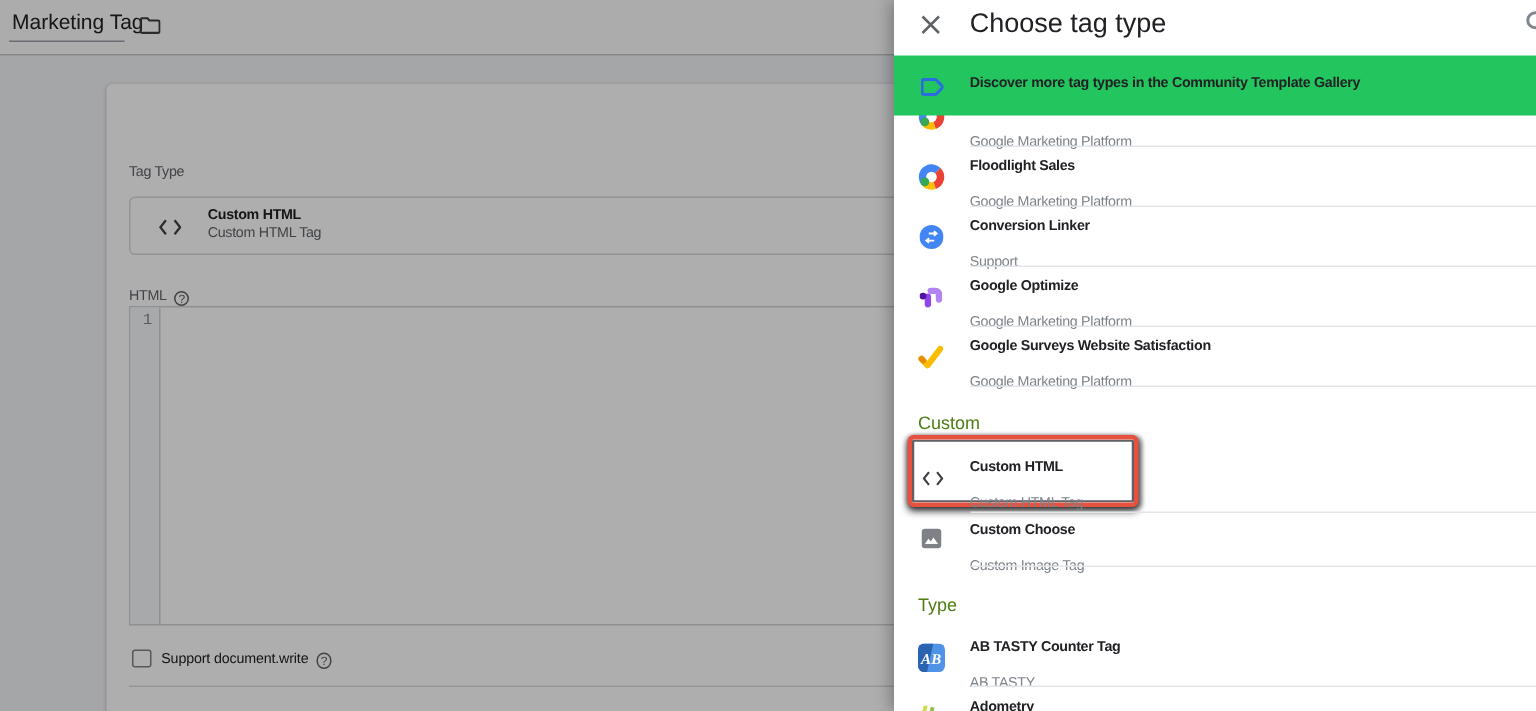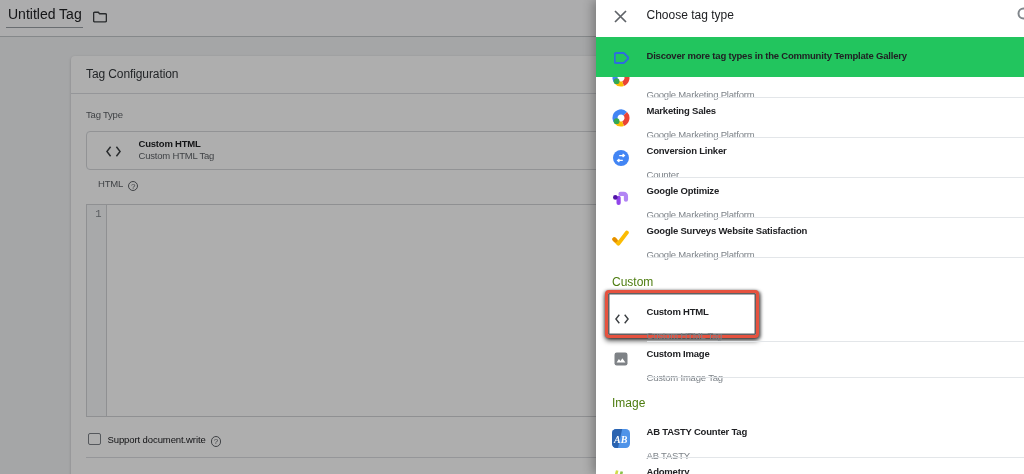--- a/index.html
+++ b/index.html
@@ -14,67 +14,64 @@
   #foldericon { position:absolute; left:93px; top:10.5px; }
 
   #card { position:absolute; left:71px; top:56px; width:953px; height:430px; background:#ffffff; border-radius:4px 0 0 0; box-shadow:0 1px 3px rgba(0,0,0,0.2); }
   .card-h { position:absolute; left:0; top:0; width:100%; height:38px; border-bottom:1px solid #dadce0; }
   .card-h span { position:absolute; left:15px; top:11px; font-size:12px; letter-spacing:-0.1px; line-height:14px; color:#33373b; }
   .lbl { font-size:9.5px; letter-spacing:-0.2px; color:#5f6368; }
   #lbl-tagtype { position:absolute; left:15px; top:53px; }
   #tagtype-box { position:absolute; left:14.5px; top:74.5px; right:0; height:39.5px; border:1px solid #d6d8db; border-radius:4px; }
   #tagtype-box .tt-title { position:absolute; left:52px; top:6px; font-size:9.5px; letter-spacing:-0.2px; line-height:11px; font-weight:bold; color:#202124; }
   #tagtype-box .tt-sub { position:absolute; left:52px; top:18.5px; font-size:9.5px; letter-spacing:-0.2px; line-height:11px; color:#5f6368; }
-  #lbl-html { position:absolute; left:15px; top:122px;margin-left:12px; }
+  #lbl-html { position:absolute; left:15px; top:136px; }
   .help { display:inline-block; width:10.5px; height:10.5px; border:1.1px solid #5f6368; border-radius:50%; font-size:8px; color:#5f6368; text-align:center; line-height:9.5px; vertical-align:-1.5px; }
   #editor { position:absolute; left:14.5px; top:147.5px; right:0; height:213.5px; border:1px solid #d2d4d7; background:#fff; }
   #gutter { position:absolute; left:0; top:0; width:20px; height:100%; background:#f7f8f9; border-right:1px solid #d2d4d7; }
   #gutter span { position:absolute; right:4px; top:3px; font-family:"Liberation Mono", monospace; font-size:10.5px; color:#80868b; }
   #chkrow { position:absolute; left:17px; top:377px; height:16px; }
   #chkbox { position:absolute; left:0; top:-0.5px; width:12.5px; height:12.5px; border:1.6px solid #7d8288; border-radius:2px; }
   #chklbl { position:absolute; left:19.5px; top:-0.5px; width:260px; font-size:9.5px; letter-spacing:-0.1px; line-height:13px; color:#202124; }
   #bottomline { position:absolute; left:14.5px; top:400.5px; right:0; border-top:1px solid #dadce0; }
 
   
   #scrim { position:absolute; left:0; top:0; width:1024px; height:474px; background:rgba(0,0,0,0.318); }
 
   
   #dialog { position:absolute; left:596px; top:0; width:428px; height:474px; background:#ffffff; box-shadow:-3px 0 10px rgba(0,0,0,0.3); }
-  #dlg-title { position:absolute; left:50.5px; top:6.5px; font-size:12px; line-height:16px; color:#202124; }
+  #dlg-title { position:absolute; left:50.5px; top:6.5px; font-size:18px; line-height:16px; color:#202124; }
   #dlg-x { position:absolute; left:18px; top:10px; }
   #dlg-search { position:absolute; right:-5px; top:7px; }
   #banner { position:absolute; left:0; top:36.5px; width:495px; height:40.8px; background:#22c55e; }
   #banner .b-txt { position:absolute; left:50.5px; top:13.5px; font-size:9.5px; letter-spacing:-0.2px; line-height:11px; font-weight:bold; color:#202124; }
   #banner svg { position:absolute; left:17.5px; top:15.5px; }
 
   .row { position:absolute; left:0; width:428px; }
   .row .r-title { position:absolute; left:50.5px; top:0; font-size:9.5px; letter-spacing:-0.2px; line-height:11px; font-weight:bold; color:#202124; white-space:nowrap; }
   .row .r-sub { position:absolute; left:50.5px; top:24px; font-size:9.5px; letter-spacing:-0.2px; line-height:11px; color:#7d8389; white-space:nowrap; }
   .row .r-icon { position:absolute; left:16px; top:4px; }
   .divider { position:absolute; left:51px; right:0; border-top:1px solid #e3e6e9; }
   .sect { position:absolute; left:16px; font-size:12px; line-height:14px; color:#4d7c0f; }
 
   #redbox { position:absolute; left:9px; top:290px; width:154px; height:48px; background:#fff; border:3px solid #e6523f; border-radius:4px; box-shadow: inset 0 0 0 1.5px rgba(50,52,56,0.78), 0 3px 5px rgba(0,0,0,0.6), 2px 1px 3px rgba(0,0,0,0.4), -1px 0 3px rgba(0,0,0,0.3); }
 </style>
 </head>
 <body>
 <div id="stage">
 
   <div id="topbar">
-    <span id="tagname">Untitled Tag</span>
+    <span id="tagname">Marketing Tag</span>
     <span id="tagname-line"></span>
     <svg id="foldericon" width="14" height="12" viewBox="0 0 14 12">
       <path d="M1.7 1.2 h3.6 l1.3 1.5 h5.7 a1.1 1.1 0 0 1 1.1 1.1 v6 a1.1 1.1 0 0 1 -1.1 1.1 h-10.6 a1.1 1.1 0 0 1 -1.1 -1.1 v-7.5 a1.1 1.1 0 0 1 1.1 -1.1 z" fill="none" stroke="#3c4043" stroke-width="1.4"></path>
     </svg>
   </div>
 
   <div id="card">
-    <div class="card-h">
-        <span>Tag Configuration</span>
-      </div>
     <div class="lbl" id="lbl-tagtype">Tag Type</div>
     <div id="tagtype-box">
       <svg width="15" height="11" viewBox="0 0 15 11" style="position:absolute;left:19.5px;top:14px;">
         <path d="M4.6 0.8 L0.9 5.5 L4.6 10.2 M10.4 0.8 L14.1 5.5 L10.4 10.2" fill="none" stroke="#3c4043" stroke-width="1.5"></path>
       </svg>
       <div class="tt-title">Custom HTML</div>
       <div class="tt-sub">Custom HTML Tag</div>
     </div>
     <div class="lbl" id="lbl-html">HTML&nbsp; <span class="help">?</span></div>
     <div id="editor">
@@ -115,34 +112,34 @@
     <div id="banner">
       <svg width="15" height="12" viewBox="0 0 15 12">
         <path d="M2 1 h7.3 a1.3 1.3 0 0 1 0.95 0.4 l4 4.1 a0.7 0.7 0 0 1 0 1 l-4 4.1 a1.3 1.3 0 0 1 -0.95 0.4 h-7.3 a1.3 1.3 0 0 1 -1.3 -1.3 v-7.4 a1.3 1.3 0 0 1 1.3 -1.3 z" fill="none" stroke="#2d6ce0" stroke-width="2"></path>
       </svg>
       <div class="b-txt">Discover more tag types in the Community Template Gallery</div>
     </div>
 
     <div class="divider" style="top:97px;"></div>
 
     <div class="row" style="top:104.8px;">
-      <div class="r-title">Marketing Sales</div>
+      <div class="r-title">Floodlight Sales</div>
       <div class="r-sub">Google Marketing Platform</div>
       <svg class="r-icon" width="18" height="18" viewBox="0 0 18 18" style="left:16px;top:4.5px;">
         <path d="M4.4 12.86 A 6 6 0 0 1 3.02 9.52 A 6 6 0 0 1 13.24 4.76" fill="none" stroke="#4285f4" stroke-width="5"></path>
         <path d="M13.24 4.76 A 6 6 0 0 1 11.05 14.64" fill="none" stroke="#ea4335" stroke-width="5"></path>
         <path d="M11.05 14.64 A 6 6 0 0 1 4.4 12.86" fill="none" stroke="#fbbc04" stroke-width="5"></path>
         <circle cx="4.6" cy="12.2" r="2.9" fill="#34a853"></circle>
       </svg>
     </div>
     <div class="divider" style="top:137px;"></div>
 
     <div class="row" style="top:144.8px;">
       <div class="r-title">Conversion Linker</div>
-      <div class="r-sub">Counter</div>
+      <div class="r-sub">Support</div>
       <svg class="r-icon" width="16" height="16" viewBox="0 0 16 16" style="left:17px;top:5px;">
         <circle cx="8" cy="8" r="8" fill="#4285f4"></circle>
         <path d="M11.2 5.6 h-5 M9.6 4.1 l1.8 1.5 -1.8 1.5" stroke="#fff" stroke-width="1.3" fill="none"></path>
         <path d="M4.8 10.4 h5 M6.4 8.9 l-1.8 1.5 1.8 1.5" stroke="#fff" stroke-width="1.3" fill="none"></path>
       </svg>
     </div>
     <div class="divider" style="top:177px;"></div>
 
     <div class="row" style="top:184.8px;">
       <div class="r-title">Google Optimize</div>
@@ -171,30 +168,30 @@
     <div class="row" style="top:305.5px;">
       <div class="r-title">Custom HTML</div>
       <div class="r-sub">Custom HTML Tag</div>
       <svg class="r-icon" width="14" height="10" viewBox="0 0 14 10" style="left:18.5px;top:8px;">
         <path d="M4.3 0.7 L0.9 5 L4.3 9.3 M9.7 0.7 L13.1 5 L9.7 9.3" fill="none" stroke="#3c4043" stroke-width="1.4"></path>
       </svg>
     </div>
     <div class="divider" style="top:341px;"></div>
 
     <div class="row" style="top:347.5px;">
-      <div class="r-title">Custom Image</div>
+      <div class="r-title">Custom Choose</div>
       <div class="r-sub">Custom Image Tag</div>
       <svg class="r-icon" width="14" height="14" viewBox="0 0 14 14" style="left:17.5px;top:4px;">
         <rect x="0.5" y="0.5" width="13" height="13" rx="2.2" fill="#7e8286"></rect>
         <path d="M2.6 10.6 L4.9 7.1 L6.6 9 L8.3 6.3 L11.4 10.6 Z" fill="#fff"></path>
       </svg>
     </div>
     <div class="divider" style="top:377px;"></div>
 
-    <div class="sect" style="top:396px;">Image</div>
+    <div class="sect" style="top:396px;">Type</div>
 
     <div class="row" style="top:425.5px;">
       <div class="r-title">AB TASTY Counter Tag</div>
       <div class="r-sub">AB TASTY</div>
       <svg class="r-icon" width="18" height="19" viewBox="0 0 18 19" style="top:3px;">
         <defs>
           <clipPath id="abclip">
               <rect x="0" y="0" width="18" height="19" rx="4.2"></rect>
             </clipPath>
         </defs>

